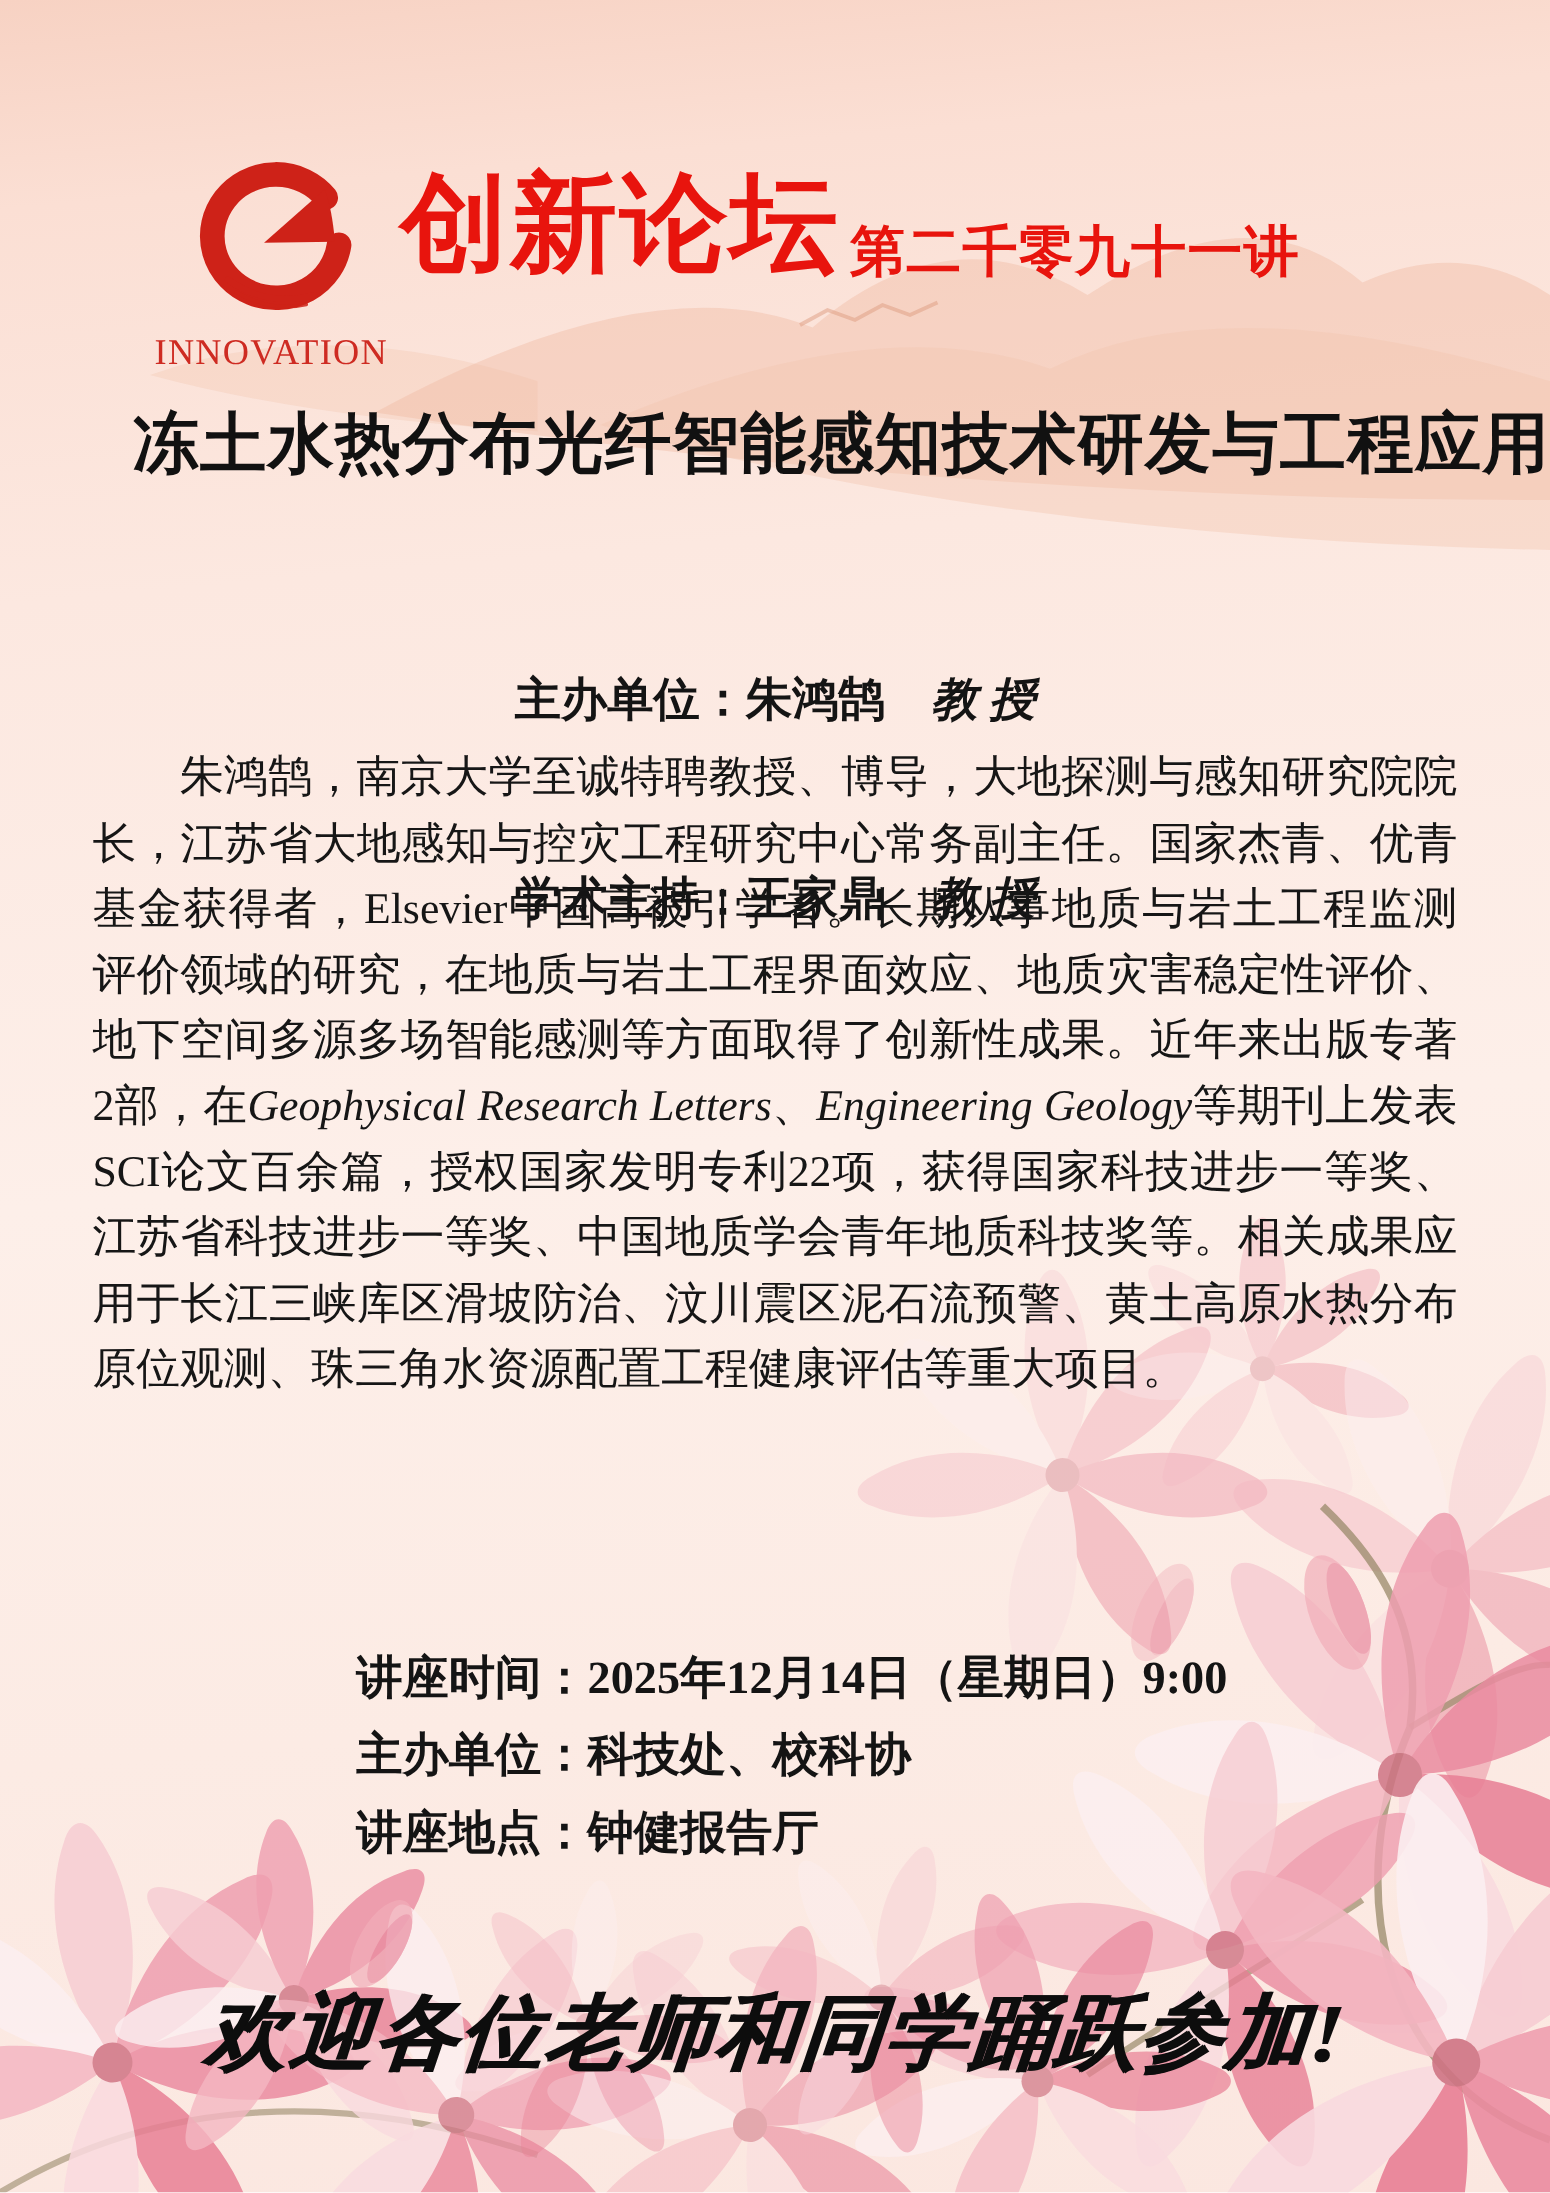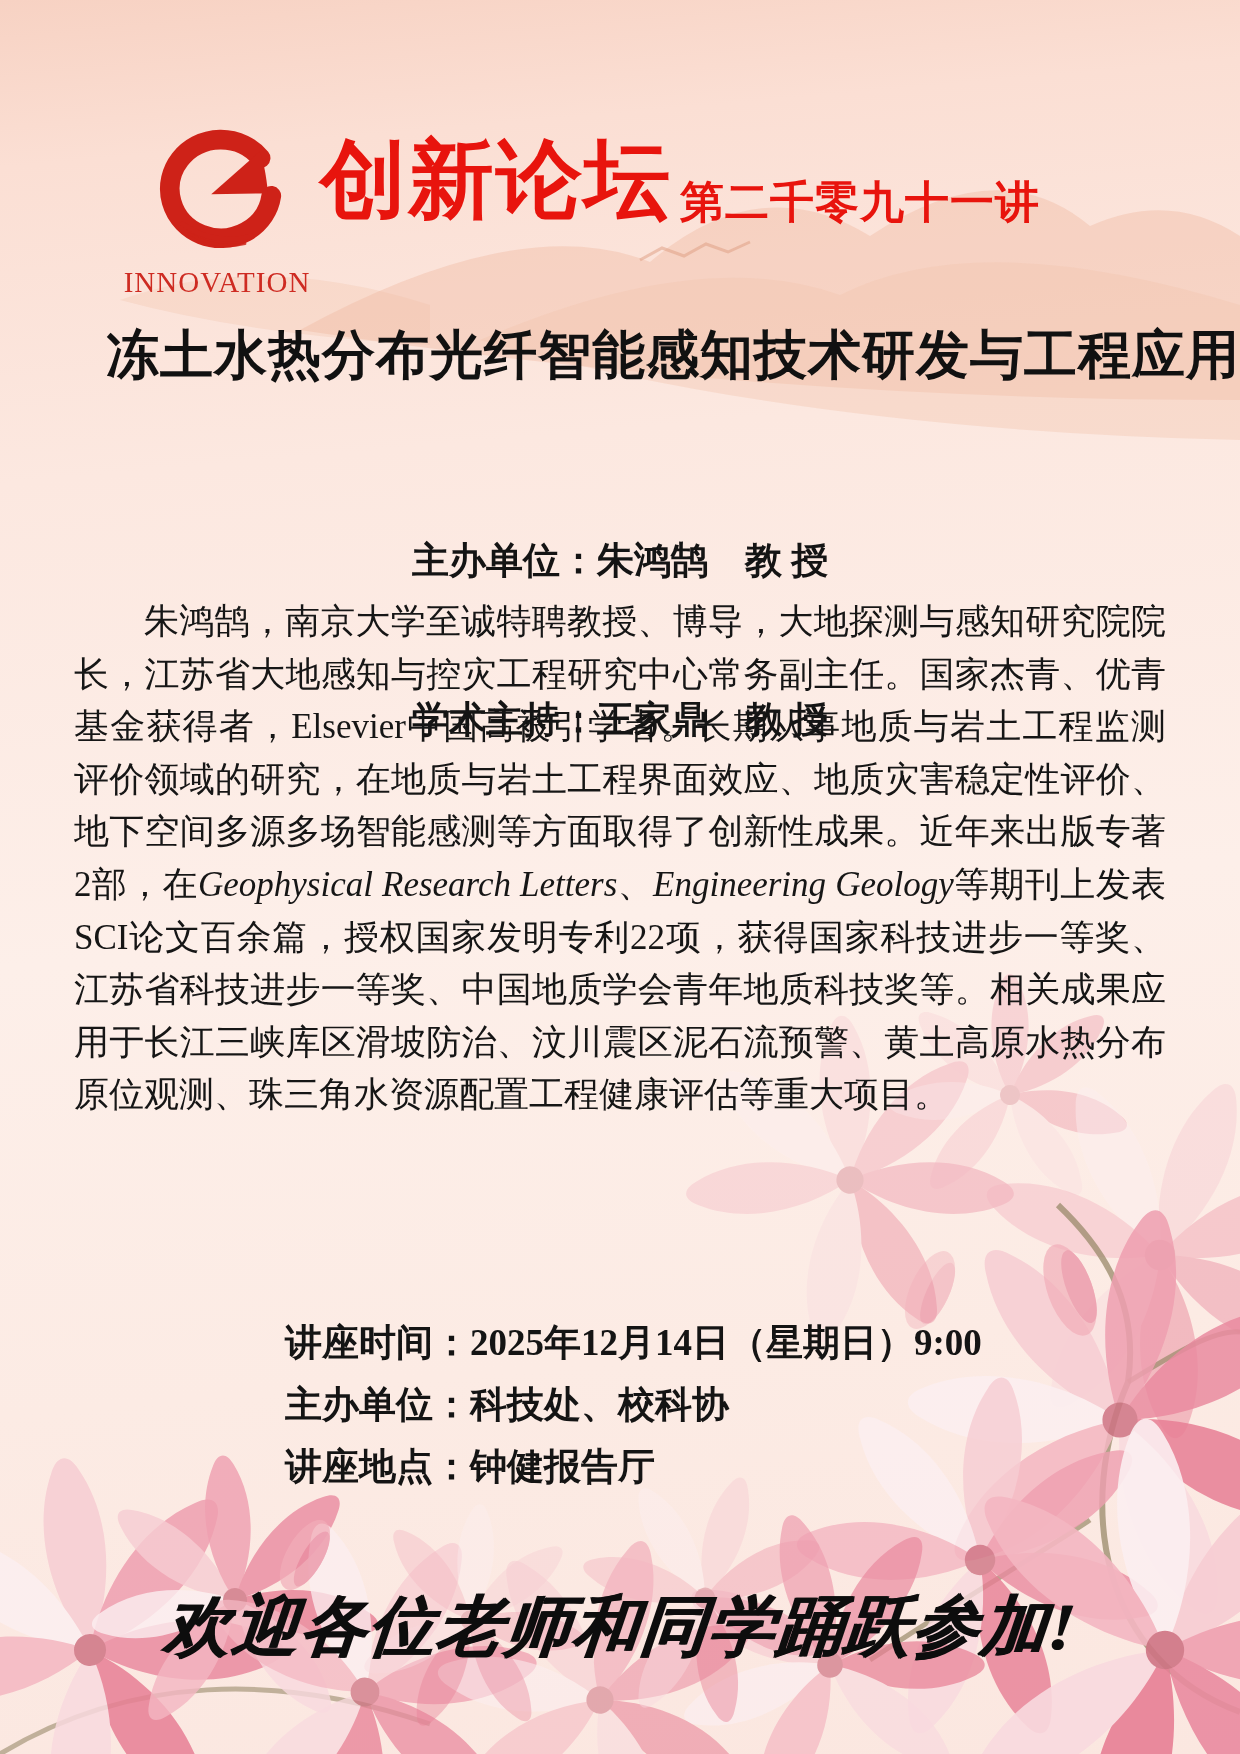--- a/index.html
+++ b/index.html
@@ -23,21 +23,21 @@
   .lecture-number{left:680px;top:180px;font-family:"DejaVu Sans","Liberation Sans",sans-serif;
     font-weight:900;font-size:44px;line-height:1;color:#e8140d;letter-spacing:1px;}
 
   
   .lecture-title{left:0;right:0;top:320px;margin:0;text-align:right;
     font-size:53px;font-weight:700;letter-spacing:1px;color:#111;}
 
   
   .speakers{left:0;right:0;top:428px;text-align:center;font-size:37px;font-weight:700;
     line-height:53px;white-space:pre-wrap;}
-  .prof{margin-left:1.0em;}
+  .prof{margin-left:1.0em;font-style:italic;}
 
   
   .bio{left:74px;width:1092px;top:596px;margin:0;font-size:35px;line-height:52.6px;
     text-align:justify;text-indent:2em;color:#161616;}
   .bio .it{font-style:italic;font-family:"Liberation Serif","DejaVu Serif",serif;}
 
   
   .details{left:237px;top:1312px;font-size:37px;font-weight:700;line-height:62px;margin-left:48px;}
   .detail-row{white-space:pre-wrap;}
 

